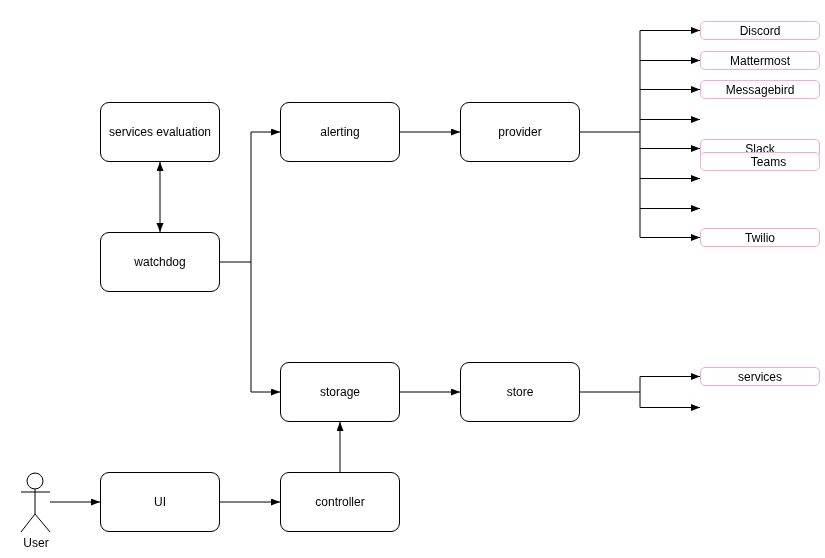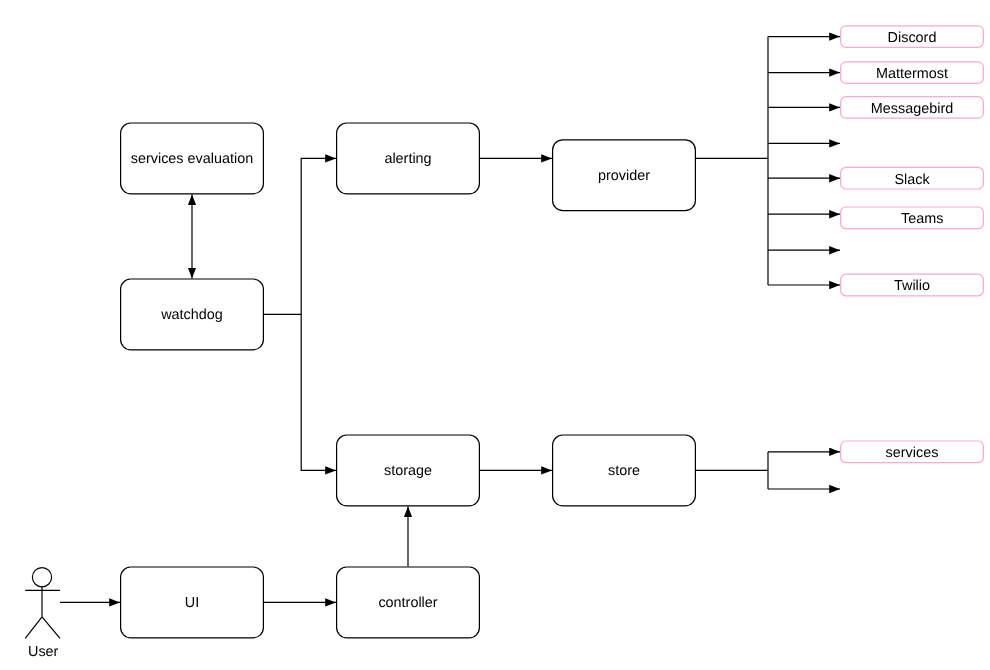--- a/index.html
+++ b/index.html
@@ -111,34 +111,34 @@
       </g>
     </g>
   </svg>
 
   <div class="node" style="left:100px; top:102px;">services evaluation</div>
 
   <div class="node" style="left:100px; top:232px;">watchdog</div>
 
   <div class="node" style="left:280px; top:102px;">alerting</div>
 
-  <div class="node" style="left:460px; top:116px;">provider</div>
+  <div class="node" style="left:460px; top:102px;">provider</div>
 
   <div class="node" style="left:280px; top:362px;">storage</div>
 
   <div class="node" style="left:460px; top:362px;">store</div>
 
   <div class="node" style="left:100px; top:472px;">UI</div>
 
   <div class="node" style="left:280px; top:472px;">controller</div>
 
   <div class="leaf" style="top:21px;">Discord</div>
   <div class="leaf" style="top:51px;">Mattermost</div>
   <div class="leaf" style="top:80px;">Messagebird</div>
   <div class="leaf" style="top:139px;">Slack</div>
-  <div class="leaf" style="top:172px;padding-left:17px;">Teams</div>
+  <div class="leaf" style="top:152px;padding-left:17px;">Teams</div>
   <div class="leaf" style="top:228px;">Twilio</div>
 
   <div class="leaf" style="top:367px;">services</div>
 
   <div class="actor-label">User</div>
 
 </div>
 
 </body></html>

